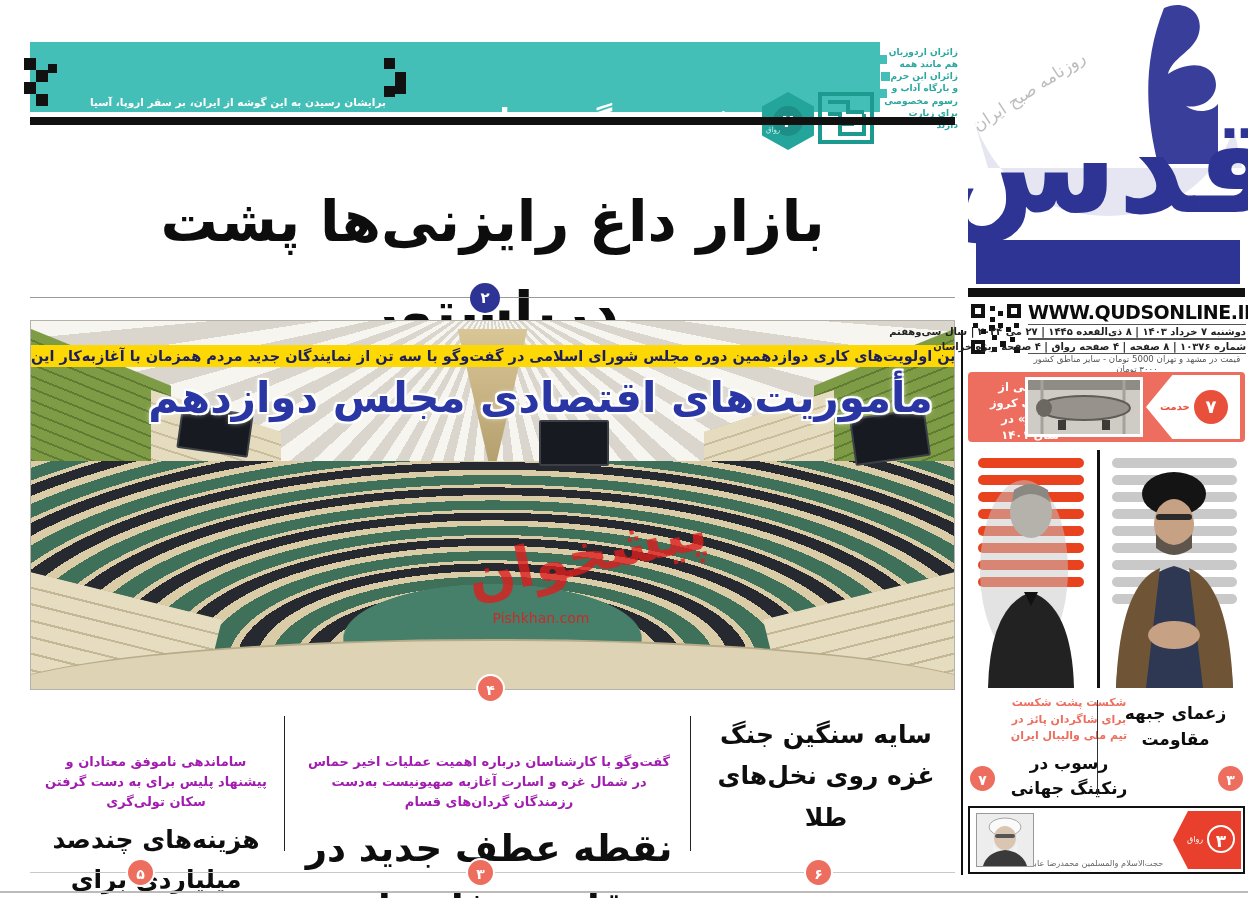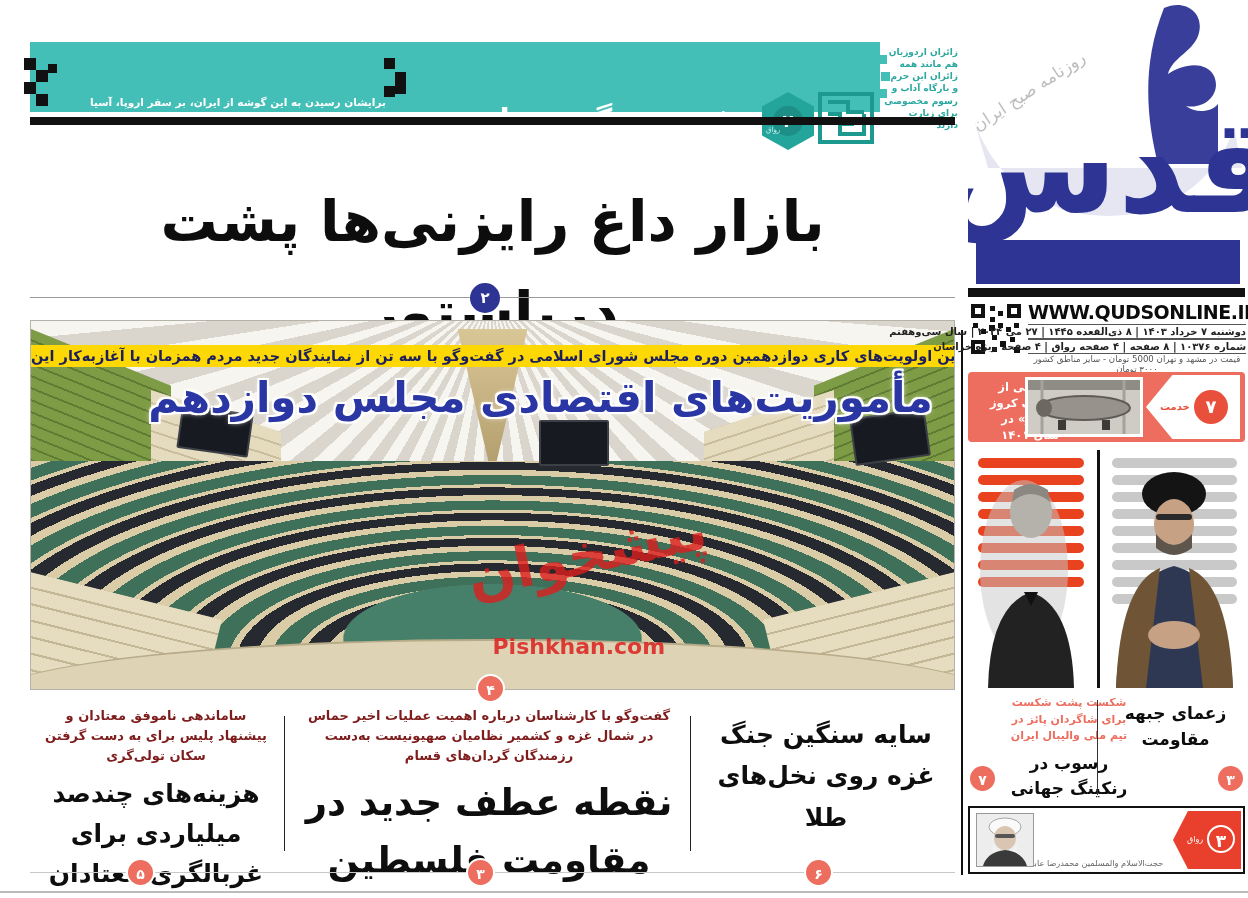--- a/index.html
+++ b/index.html
@@ -43,26 +43,26 @@
       repeating-radial-gradient(ellipse 430px 165px at 50% 88%, #3f7059 0 24px, #d9cca7 24px 38px, #262a30 38px 58px, #d9cca7 58px 66px);}
   .screen{position:absolute;background:#171b21;border:2px solid #3c4046;border-radius:2px;}
   .rail-bottom{position:absolute;left:-5%;bottom:-70px;width:110%;height:120px;background:#ded3b4;border-radius:50% 50% 0 0;border-top:2px solid #b7ab89;}
   .corner{position:absolute;bottom:-20px;width:240px;height:120px;background:repeating-linear-gradient(#e6dcc0 0 14px,#c3b795 14px 16px);}
   .corner.l{left:-60px;transform:rotate(14deg);}
   .corner.r{right:-60px;transform:rotate(-14deg);}
   .photo-kicker{position:absolute;left:50%;top:24px;transform:translateX(-50%);white-space:nowrap;background:#fdd804;color:#1c1f5e;font-size:14.5px;font-weight:900;padding:3px 10px;}
   .photo-title{position:absolute;left:0;top:52px;width:100%;text-align:center;font-size:42px;font-weight:900;color:#2936a3;
     text-shadow:0 0 3px #fff,0 0 3px #fff,0 0 6px #fff,2px 2px 0 #fff,-2px -2px 0 #fff,2px -2px 0 #fff,-2px 2px 0 #fff;margin-left:48px;}
   .wm-fa{position:absolute;left:47%;top:200px;color:rgba(220,30,30,.8);font-size:56px;font-weight:900;transform:rotate(-12deg);}
-  .wm-en{position:absolute;left:50%;top:313px;color:rgba(220,30,30,.85);font-size:22px;font-weight:bold;direction:ltr;}
+  .wm-en{position:absolute;left:50%;top:289px;color:rgba(220,30,30,.85);font-size:14px;font-weight:normal;direction:ltr;}
   .badge-salmon{position:absolute;width:29px;height:29px;border-radius:50%;background:#ed6e5e;color:#fff;font-size:14px;font-weight:900;text-align:center;line-height:29px;border:2px solid #fff;}
 
   
   .article{position:absolute;top:706px;text-align:center;}
-  .article .k{font-size:13px;font-weight:bold;color:#7f1d1d;line-height:1.55;}
+  .article .k{font-size:13px;font-weight:bold;color:#a21caf;line-height:1.55;margin-top:46px;}
   .article .h{font-weight:900;color:#0e0e0e;margin-top:8px;}
   .vdiv{position:absolute;width:1px;background:#222;}
   .bottom-rule{position:absolute;left:30px;top:872px;width:925px;height:1px;background:#c9c9c9;}
   .page-rule{position:absolute;left:0;top:891px;width:1248px;height:2px;background:#bbb;}
 
   
   .sb-divider{position:absolute;left:961px;top:330px;width:2px;height:545px;background:#111;}
   .logo-wrap{position:absolute;left:968px;top:0;width:280px;height:286px;}
   .sb-blackbar{position:absolute;left:968px;top:288px;width:277px;height:9px;background:#111;}
   .site{position:absolute;left:1028px;top:301px;width:218px;direction:ltr;text-align:left;font-size:19px;font-weight:900;color:#0c0c0c;letter-spacing:-.5px;}
@@ -162,21 +162,21 @@
     <div class="wm-en">Pishkhan.com</div>
   </div>
   <div class="badge-salmon" style="left:476px;top:674px;">۴</div>
 
   <div class="article" style="left:40px;width:232px;">
     <div class="k">ساماندهی ناموفق معتادان و پیشنهاد پلیس برای به دست گرفتن سکان تولی‌گری</div>
     <div class="h" style="font-size:25px;line-height:1.6;">هزینه‌های چندصد میلیاردی برای غربالگری معتادان متجاهر</div>
   </div>
   <div class="vdiv" style="left:284px;top:716px;height:135px;"></div>
   <div class="article" style="left:300px;width:378px;">
-    <div class="k">گفت‌وگو با کارشناسان درباره اهمیت عملیات اخیر حماس در شمال غزه و کشمیر نظامیان صهیونیست به‌دست رزمندگان گردان‌های قسام</div>
+    <div class="k">گفت‌وگو با کارشناسان درباره اهمیت عملیات اخیر حماس در شمال غزه و اسارت آغازبه صهیونیست به‌دست رزمندگان گردان‌های قسام</div>
     <div class="h" style="font-size:37px;line-height:1.55;">نقطه عطف جدید در مقاومت فلسطین</div>
   </div>
   <div class="vdiv" style="left:690px;top:716px;height:135px;"></div>
   <div class="article" style="left:706px;width:240px;">
     <div class="h" style="font-size:25px;line-height:1.65;">سایه سنگین جنگ غزه روی نخل‌های طلا</div>
   </div>
   <div class="bottom-rule"></div>
   <div class="badge-salmon" style="left:126px;top:858px;">۵</div>
   <div class="badge-salmon" style="left:466px;top:858px;">۳</div>
   <div class="badge-salmon" style="left:804px;top:858px;">۶</div>

